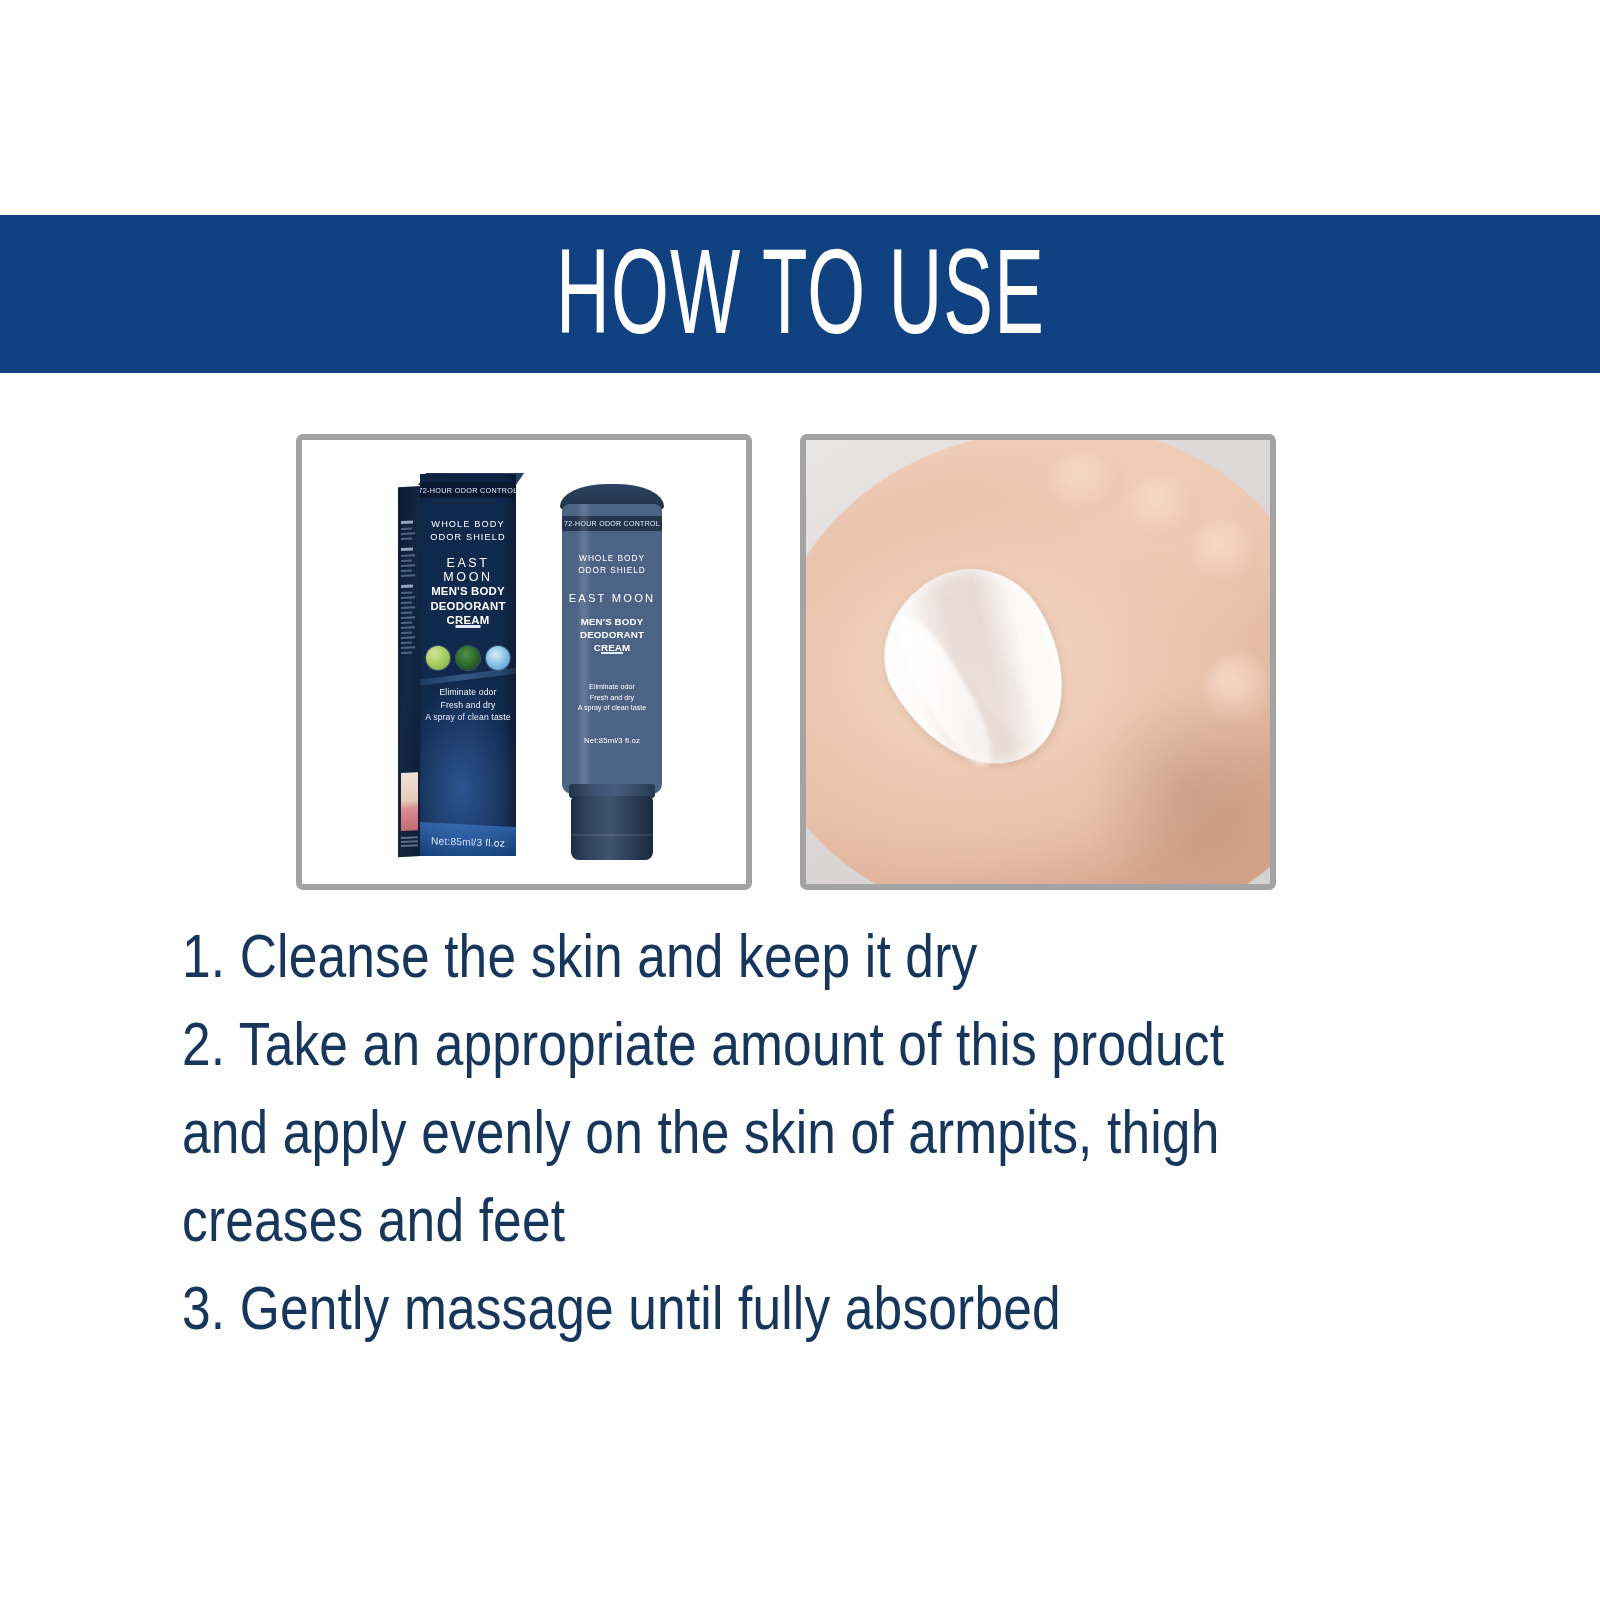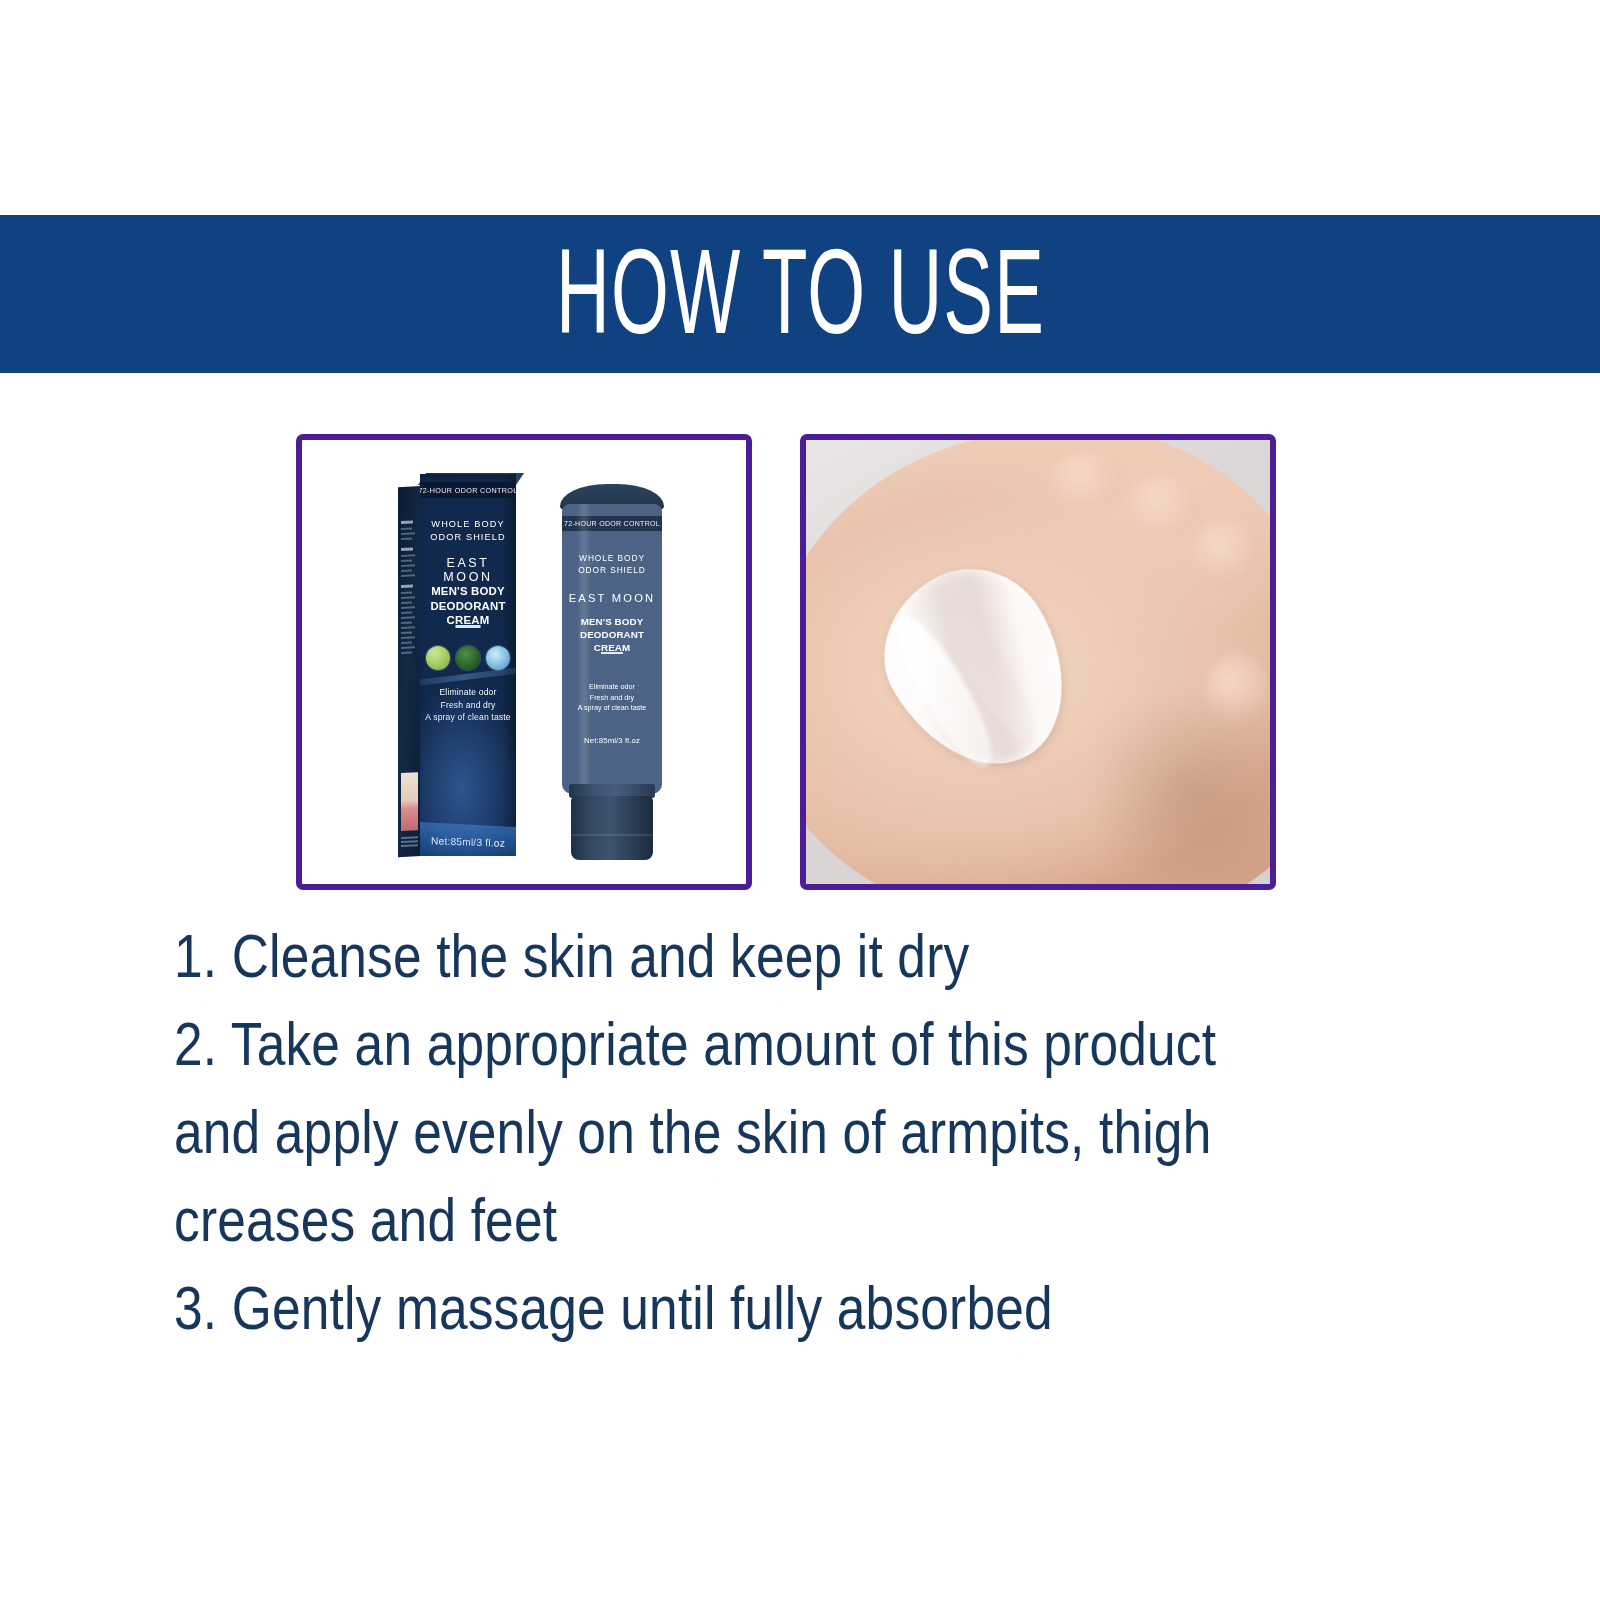--- a/index.html
+++ b/index.html
@@ -31,21 +31,21 @@
     margin-top:-6px;
   }
 
   
   .images-row{
     position:absolute;
     left:296px; top:434px;
   }
   .photo-frame{
     position:absolute;
-    border:6px solid #4c1d95;
+    border:6px solid #a3a3a3;
     border-radius:7px;
     box-sizing:border-box;
     overflow:hidden;
     background:#ffffff;
   }
   .frame-left{ left:0; top:0; width:456px; height:456px; }
   .frame-right{ left:504px; top:0; width:476px; height:456px; }
 
   
   .packshot{
@@ -254,21 +254,21 @@
   }
   .cream-blob::after{
     content:"";position:absolute;left:44%;top:10%;width:22%;height:82%;
     background:linear-gradient(180deg,rgba(230,218,212,.85),rgba(245,238,234,.35));
     border-radius:50%/45%; filter:blur(2.5px);
   }
 
   
   .instructions{
     position:absolute;
-    left:174px; top:912px;
+    left:182px; top:912px;
     width:1290px;
   }
   .instr-line{
     color:#16365C;
     font-size:62px;
     line-height:88px;
     letter-spacing:.2px;
     transform:scaleX(0.83);
     transform-origin:left center;
     white-space:nowrap;

